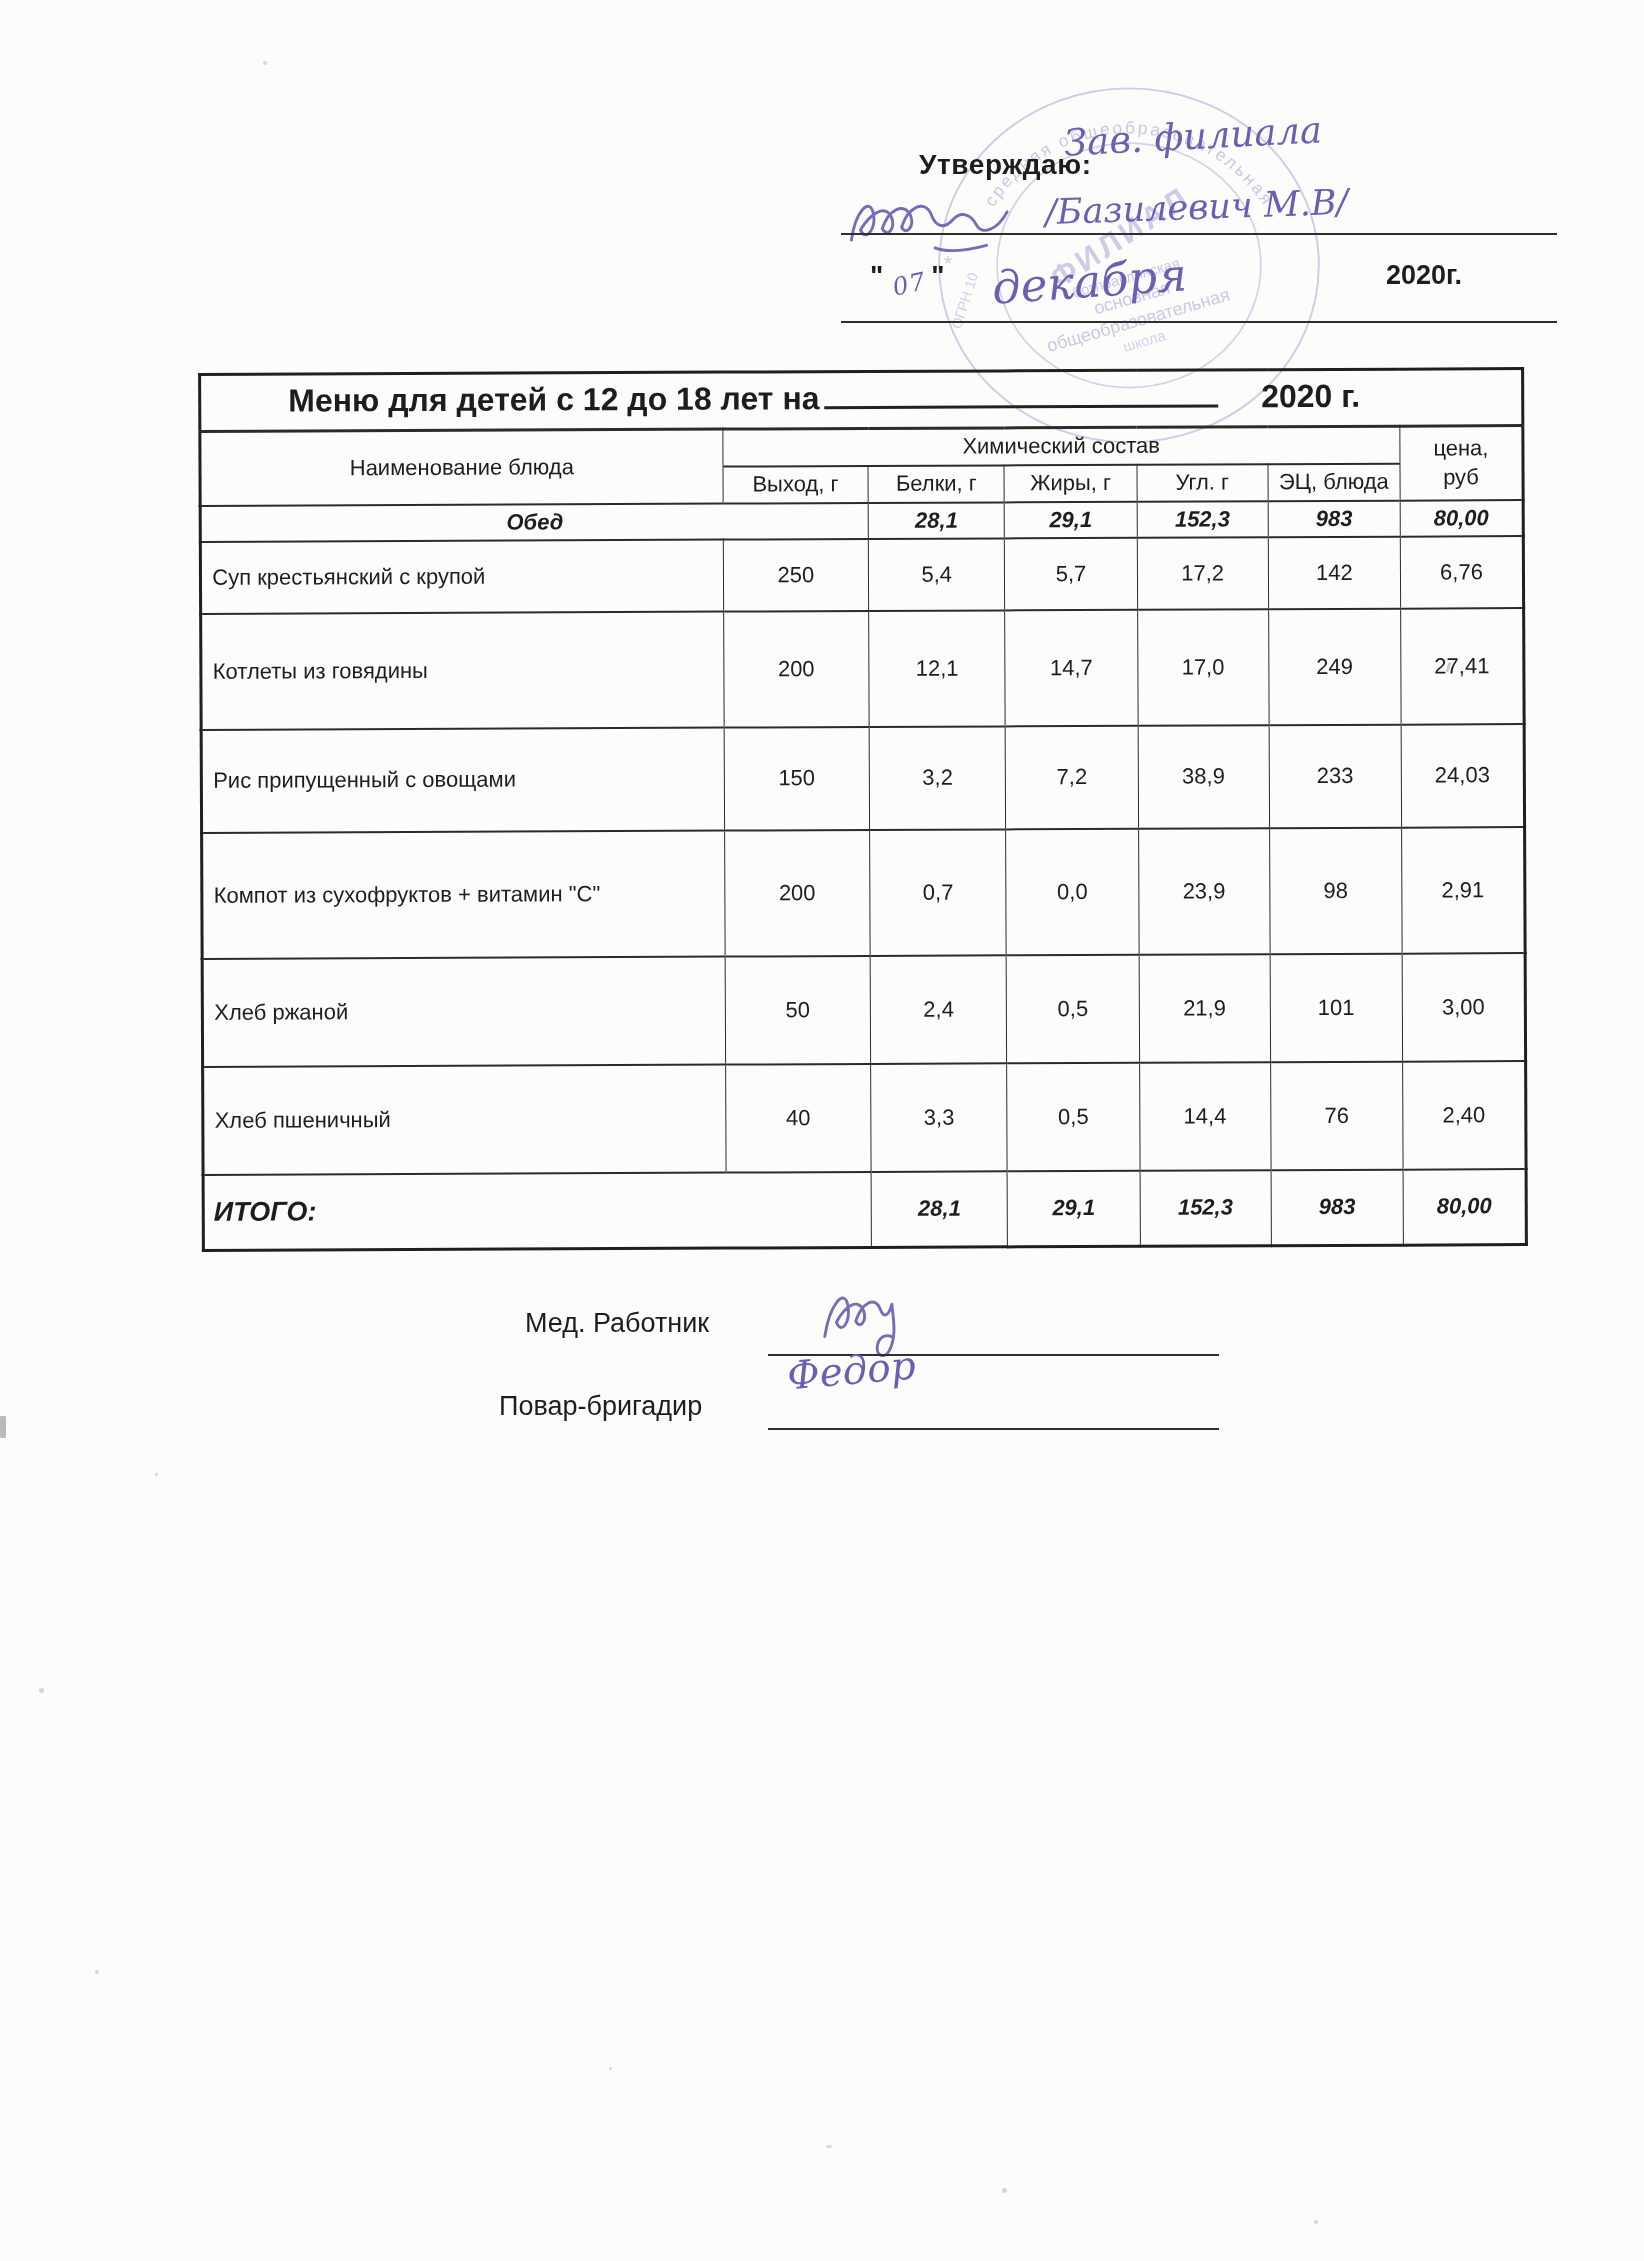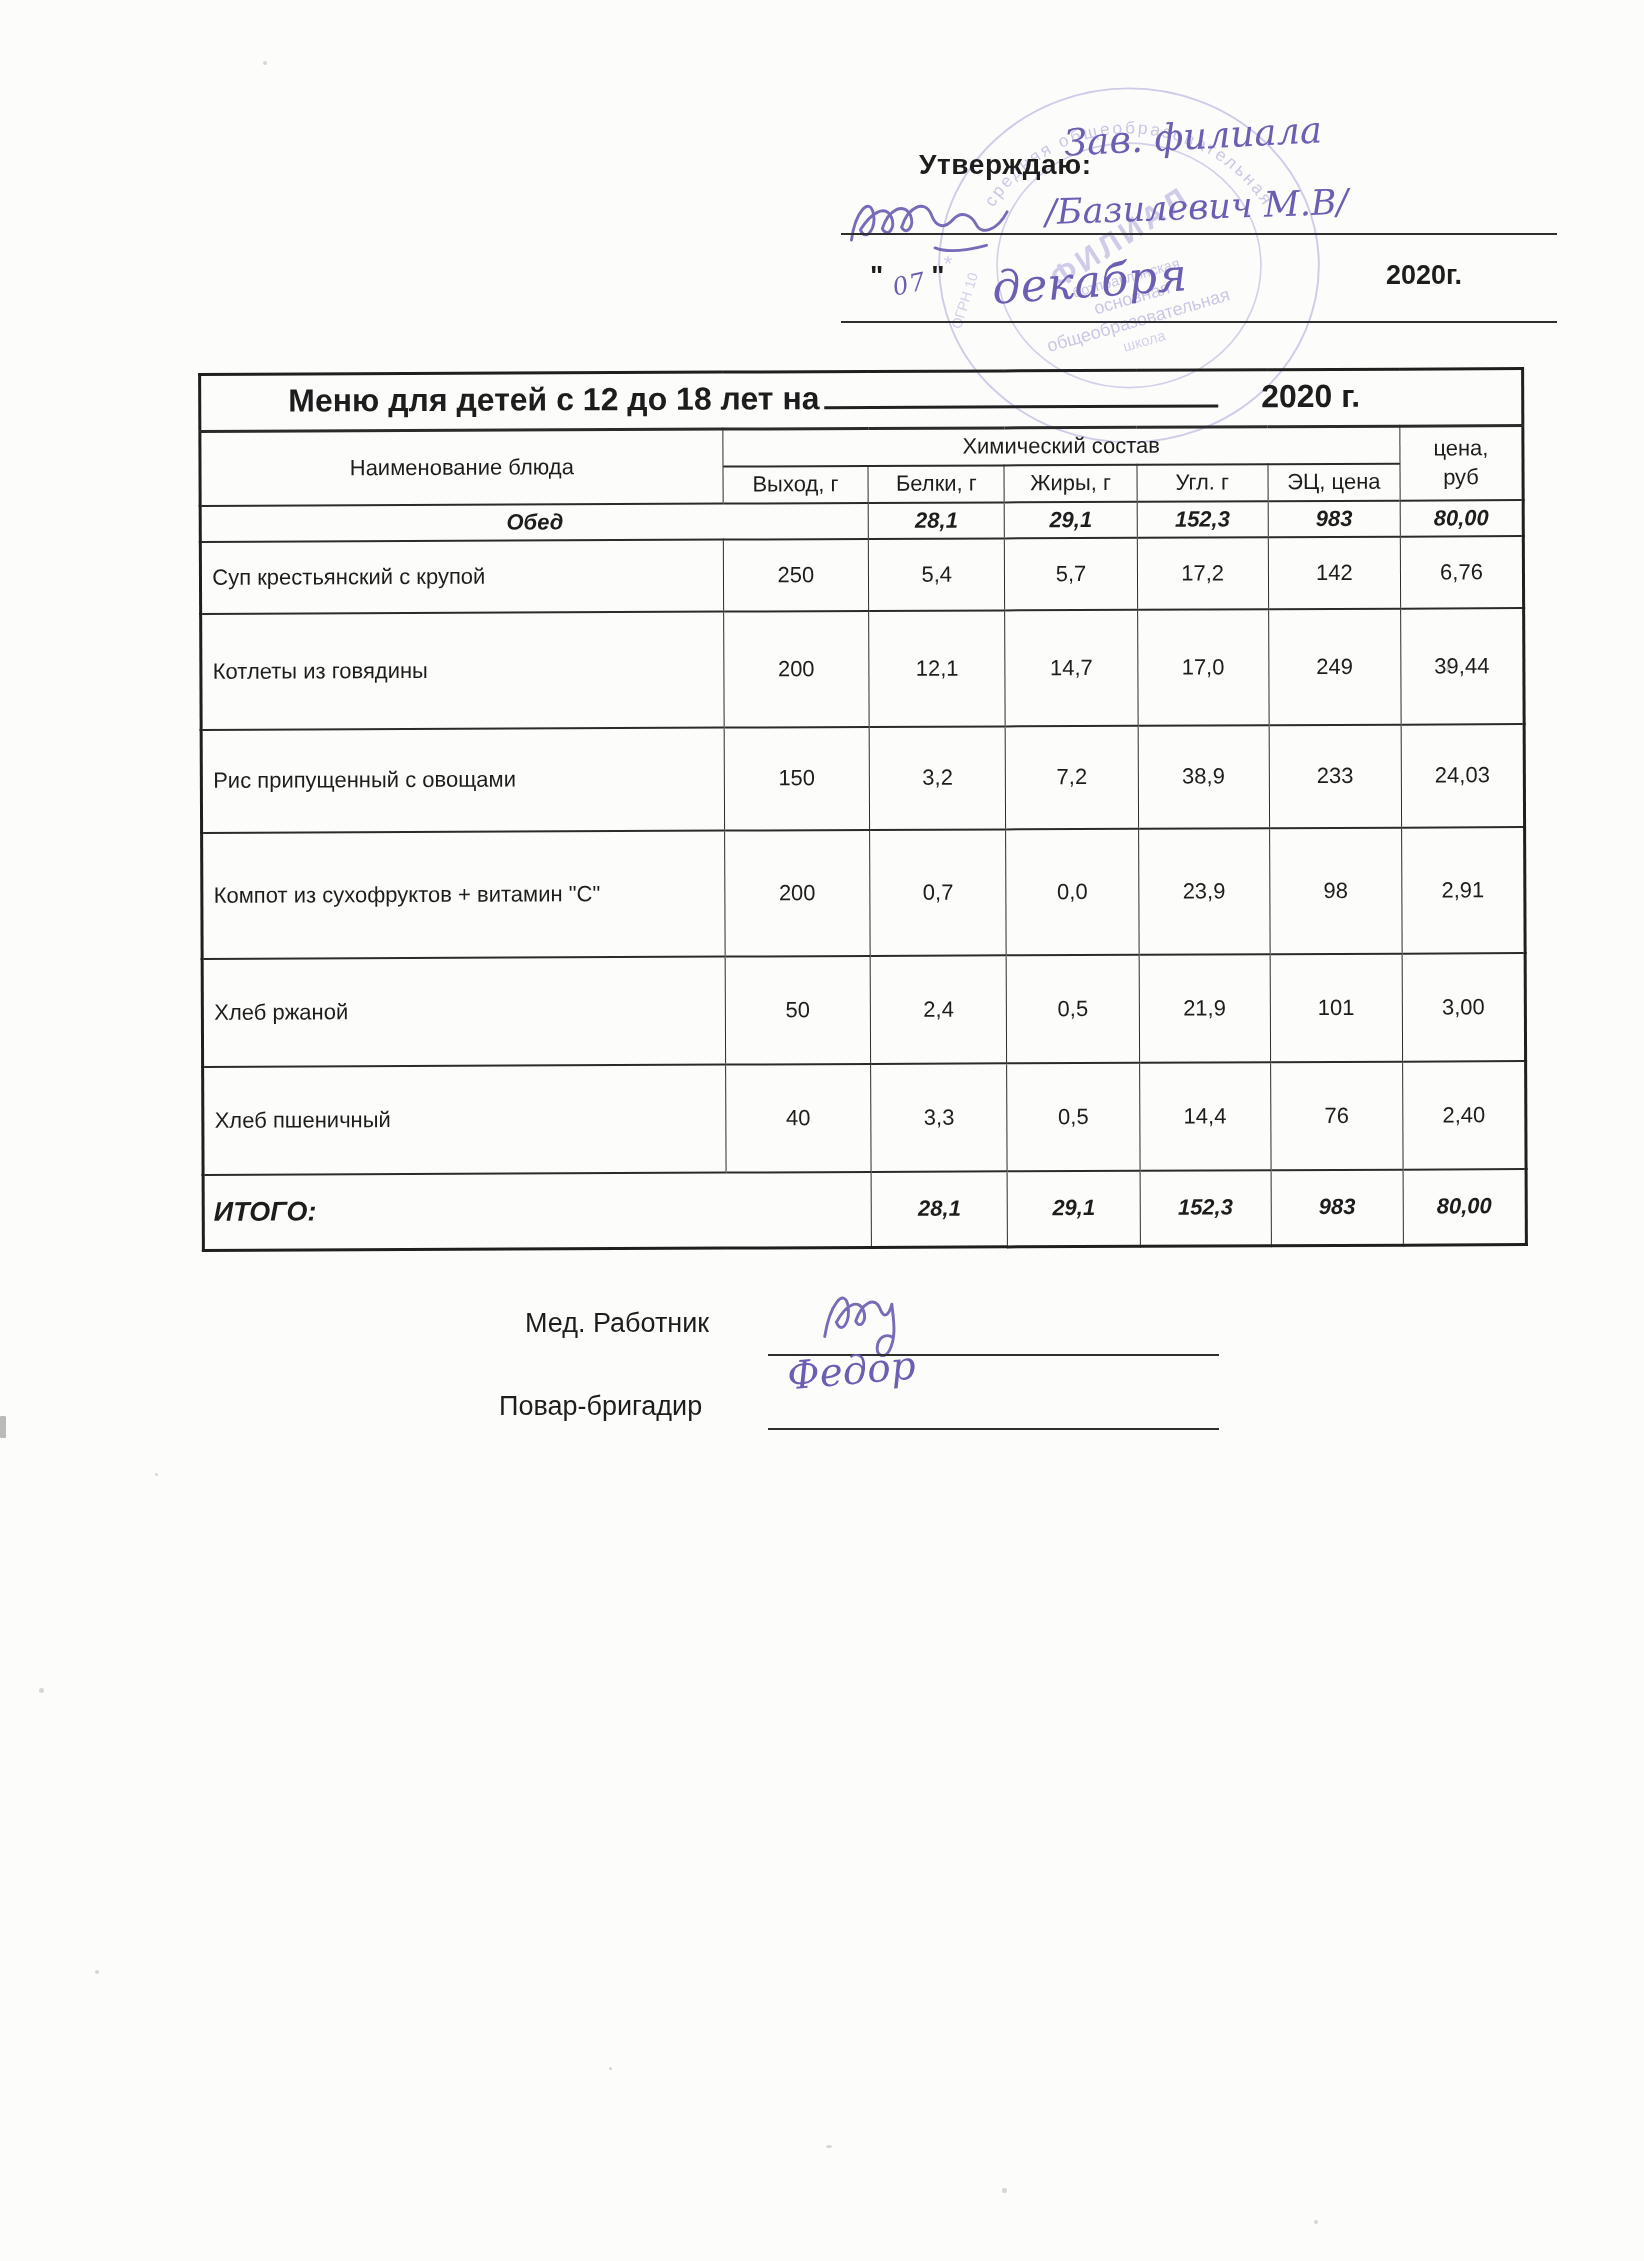--- a/index.html
+++ b/index.html
@@ -152,21 +152,21 @@
     <td rowspan="2" class="price-head">
       <span style="display:block">цена,</span>
       <span style="display:block">руб</span>
     </td>
   </tr>
   <tr style="height:37px">
     <td class="head-cell">Выход, г</td>
     <td class="head-cell">Белки, г</td>
     <td class="head-cell">Жиры, г</td>
     <td class="head-cell">Угл. г</td>
-    <td class="head-cell">ЭЦ, цена</td>
+    <td class="head-cell">ЭЦ, блюда</td>
   </tr>
   <tr style="height:36px" class="meal-row">
     <td colspan="2">Обед</td>
     <td>28,1</td>
     <td>29,1</td>
     <td>152,3</td>
     <td>983</td>
     <td>80,00</td>
   </tr>
 
@@ -179,21 +179,21 @@
     <td>142</td>
     <td>6,76</td>
   </tr>
   <tr style="height:116px">
     <td class="name-col">Котлеты из говядины</td>
     <td>200</td>
     <td>12,1</td>
     <td>14,7</td>
     <td>17,0</td>
     <td>249</td>
-    <td>39,44</td>
+    <td>27,41</td>
   </tr>
   <tr style="height:103px">
     <td class="name-col">Рис припущенный с овощами</td>
     <td>150</td>
     <td>3,2</td>
     <td>7,2</td>
     <td>38,9</td>
     <td>233</td>
     <td>24,03</td>
   </tr>

